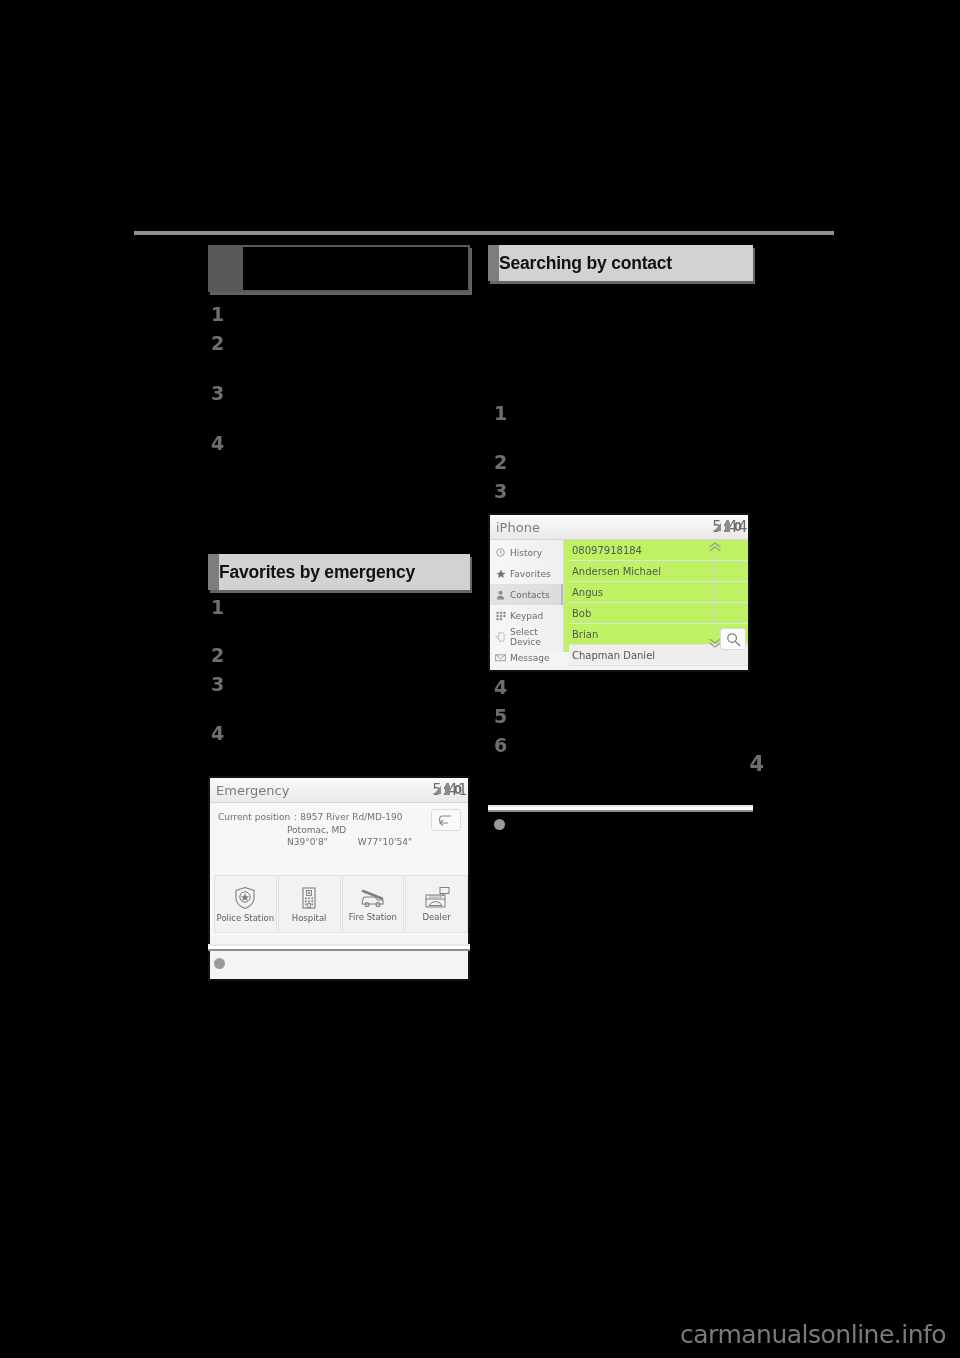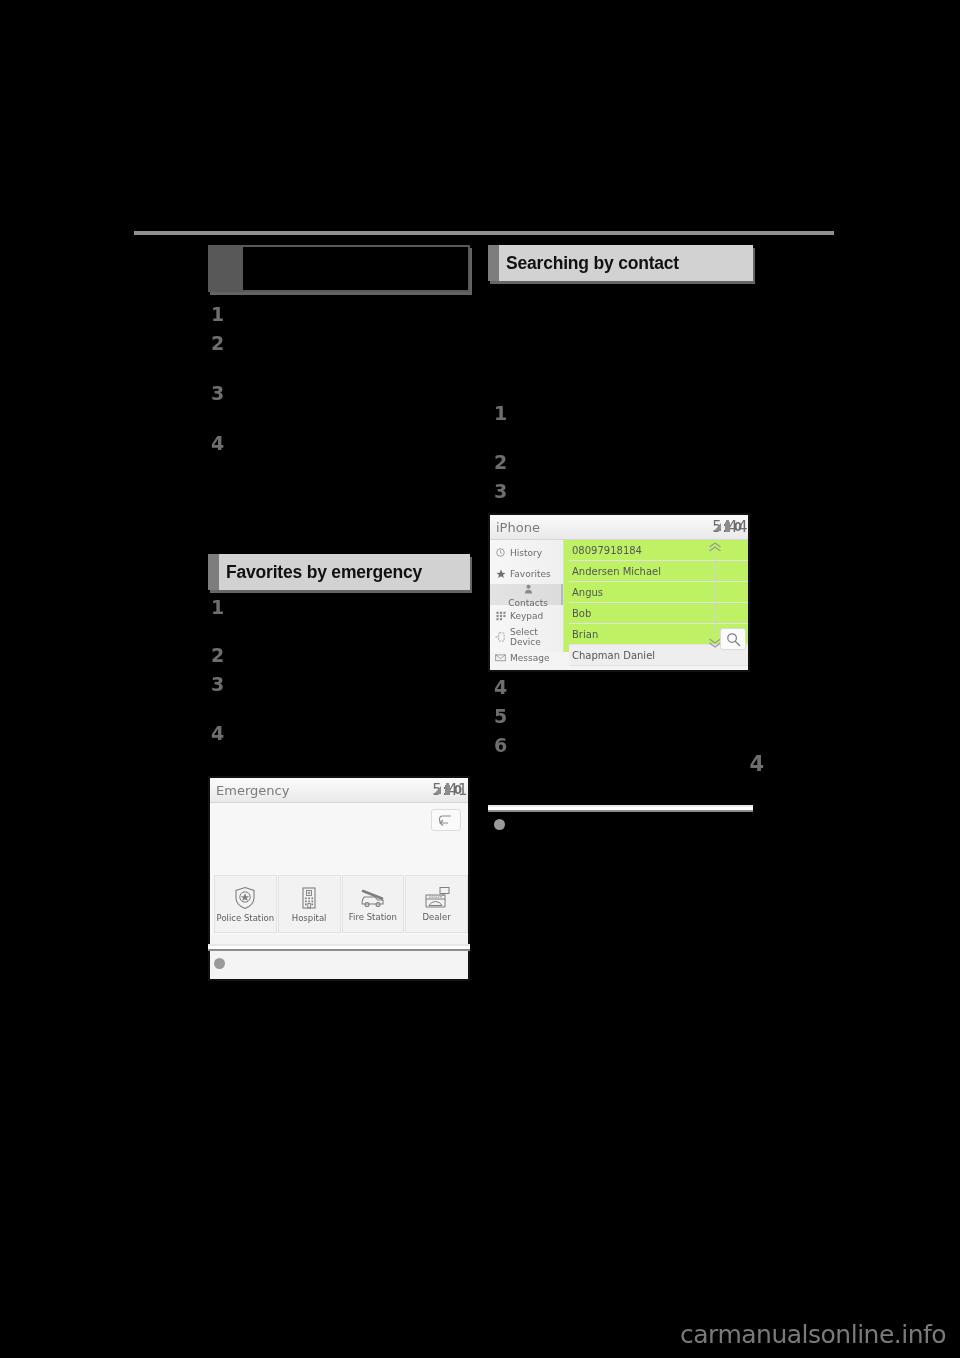--- a/index.html
+++ b/index.html
@@ -42,21 +42,20 @@
   .sec-head .bar {
     width: 11px;
     height: 36px;
     background: #7d7d7d;
     flex: 0 0 11px;
   }
   .sec-head .txt {
     font-size: 17.5px;
     font-weight: bold;
     color: #111;
-    padding-left: 7px;
     letter-spacing: -0.2px;
     white-space: nowrap;
   }
 
   
   .sec-head-redacted {
     position: relative;
     height: 47px;
     display: flex;
     align-items: stretch;
@@ -255,21 +254,20 @@
     align-items: center;
     gap: 4px;
     padding-left: 5px;
     font-size: 9px;
     color: #6b6b6b;
     font-family: "DejaVu Sans", sans-serif;
   }
   .ph-menu-item.active {
     background: linear-gradient(to right, #e3e3e3, #dcdcdc);
     border-right: 2px solid #b6b6b6;
-    flex-direction: column;
   }
   .ph-menu-item .mi { width: 11px; display: flex; justify-content: center; align-items: center; }
 
   .ph-list { flex: 1; position: relative; padding-left: 5px; }
   .ph-row {
     height: 21px;
     display: flex;
     align-items: center;
     font-size: 10px;
     color: #555;
@@ -340,20 +338,25 @@
       <span class="dev-clock">5:41</span>
       <span class="dev-icons">
         <span class="ic-signal"></span>
         <span class="ic-battery"></span>
         <span class="ic-zero">0</span>
       </span>
     </div>
 
     <div class="em-body">
 
+      <div class="em-pos">
+        <span class="lbl">Current position</span><span class="colon">:</span><span>8957 River Rd/MD-190</span>
+        <span class="l2">Potomac, MD</span>
+        <span class="l3"><span>N39°0'8"</span><span class="lon">W77°10'54"</span></span>
+      </div>
 
       <div class="em-back">
         <svg width="17" height="13" viewBox="0 0 17 13">
           <path d="M13 2 L4.5 2 Q1.5 2 1.5 5.5 Q1.5 9 4.5 9 L10 9" fill="none" stroke="#8a8a8a" stroke-width="1.2"></path>
           <path d="M5 6 L2 9 L5 11.5" fill="none" stroke="#8a8a8a" stroke-width="1.2"></path>
         </svg>
       </div>
 
       <div class="em-tiles">
 

